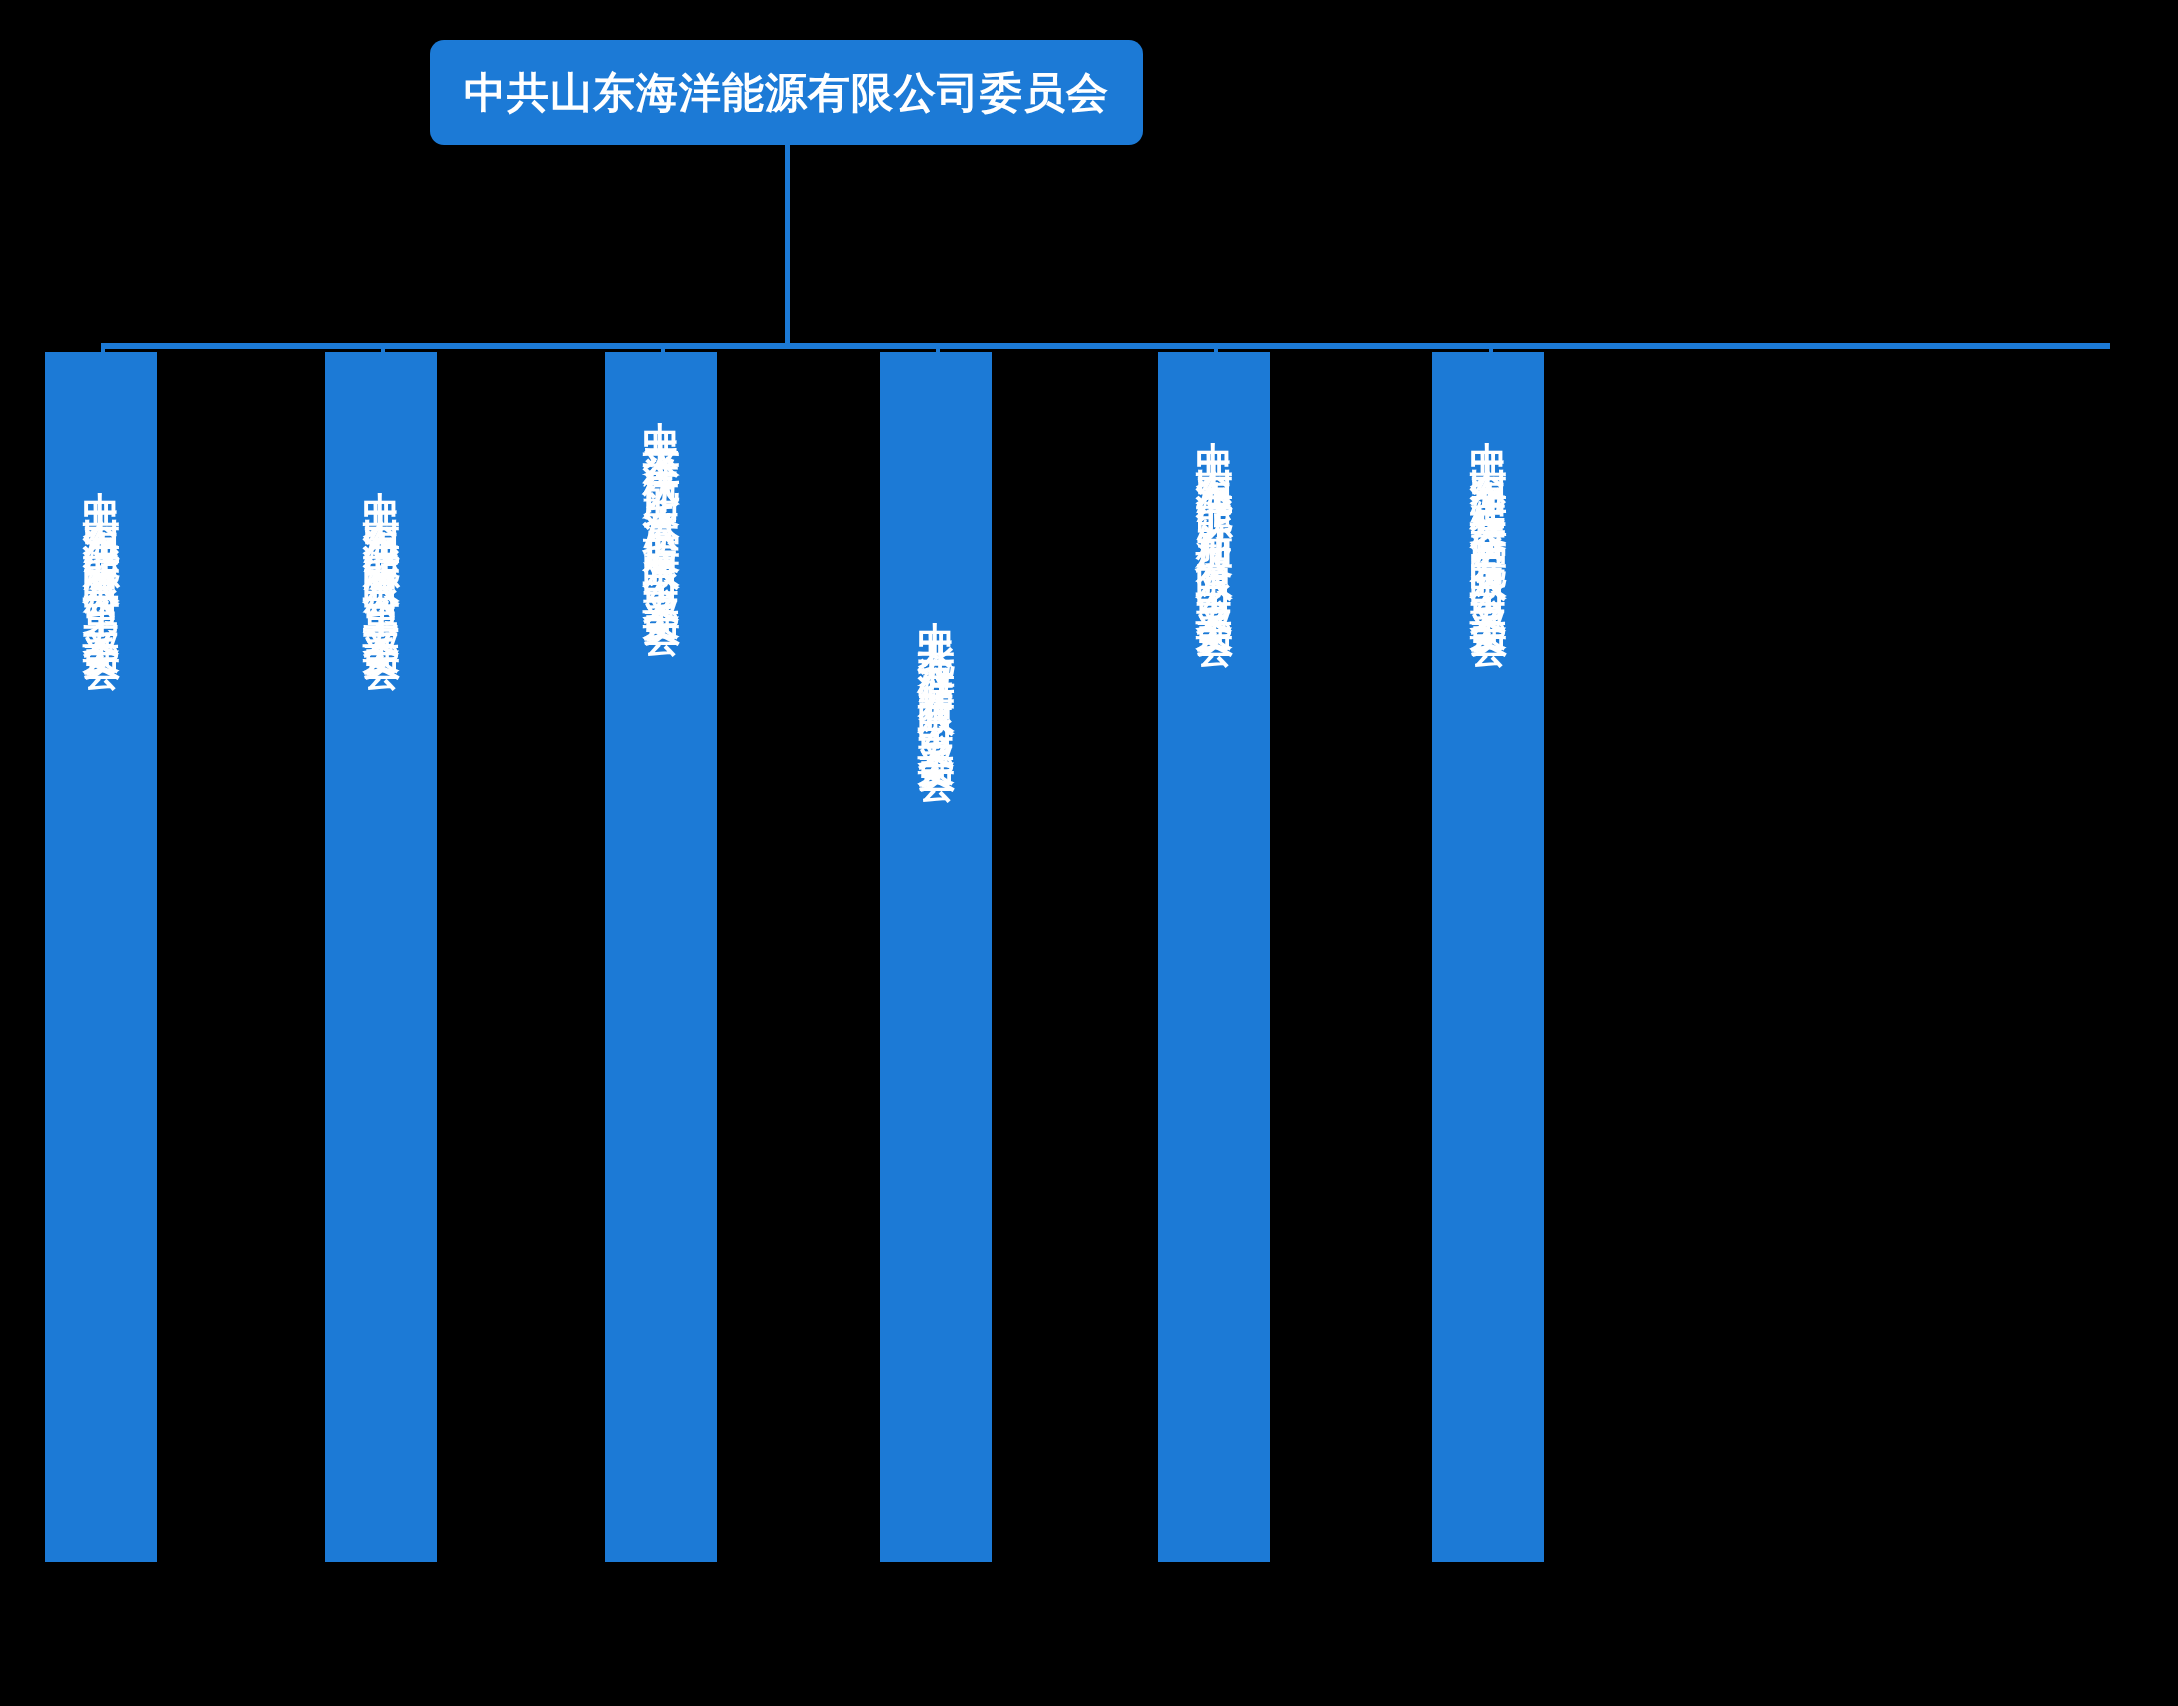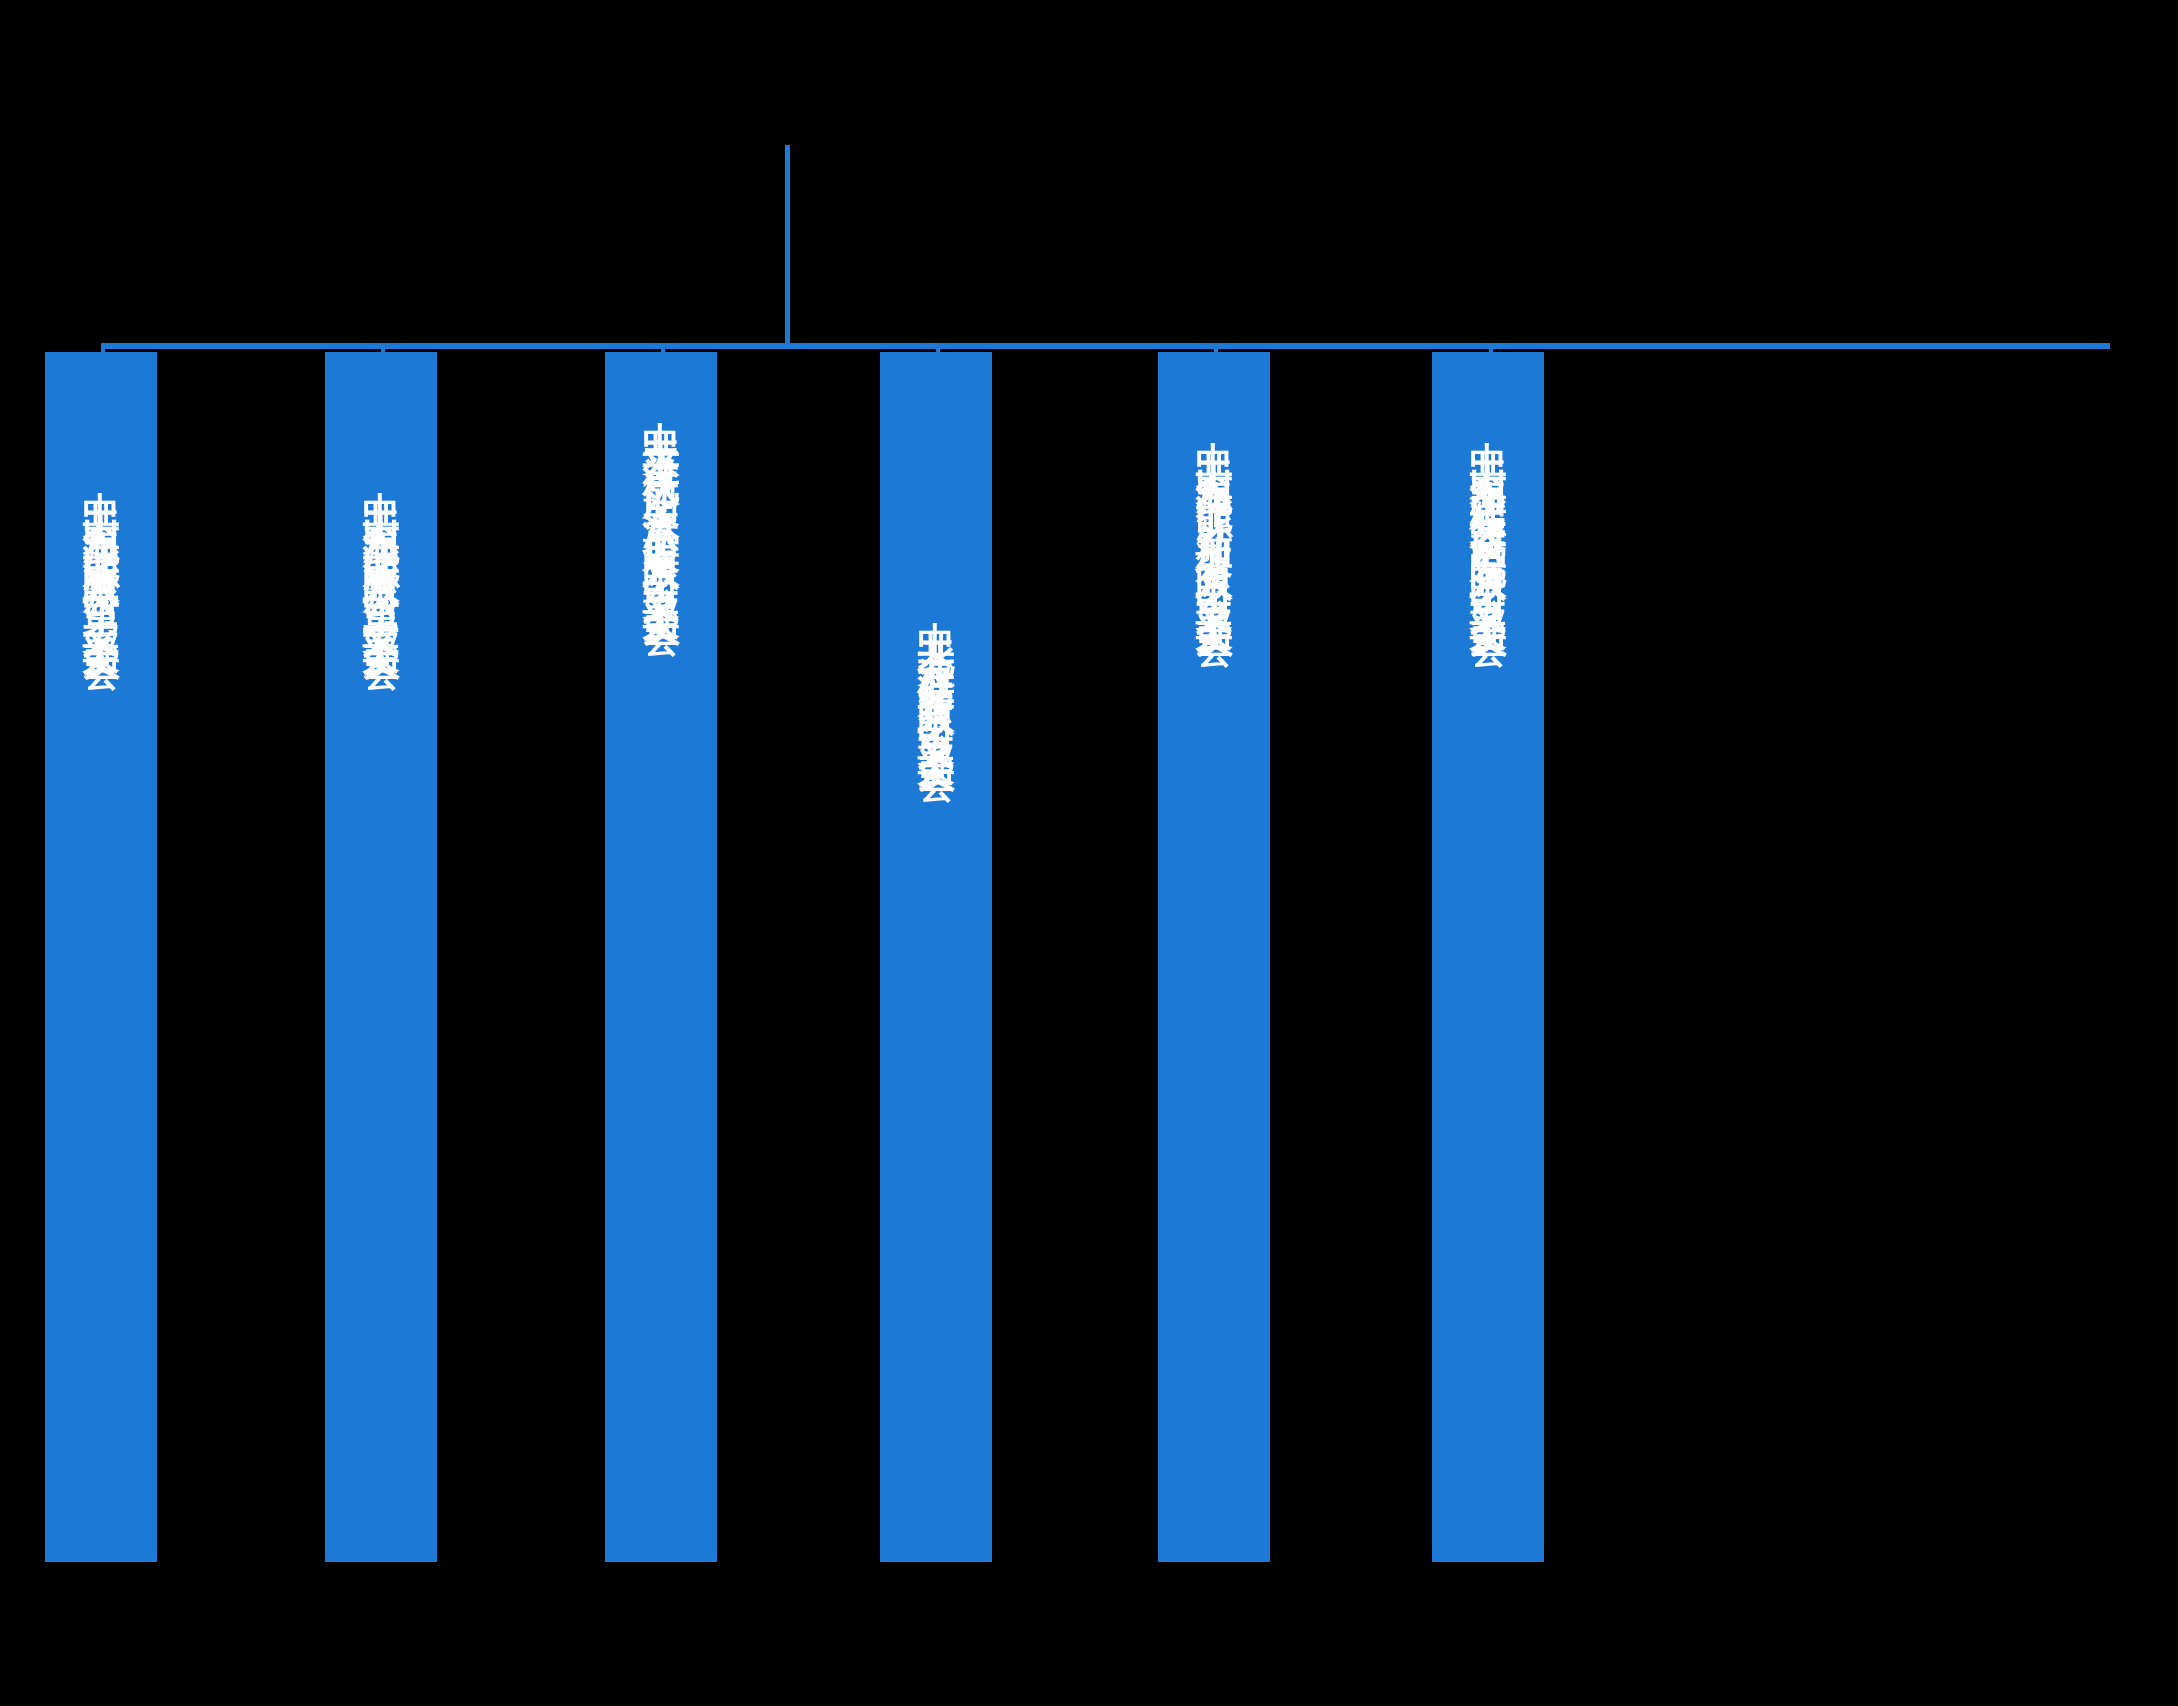--- a/index.html
+++ b/index.html
@@ -85,20 +85,23 @@
     letter-spacing: 9px;
     white-space: nowrap;
     display: block;
   }
 </style>
 </head>
 <body>
 
 <div id="canvas">
 
+  <div class="root-node">
+    <span class="root-title">中共山东海洋能源有限公司委员会</span>
+  </div>
 
   <div class="conn conn-v-root"></div>
 
   <div class="conn conn-h-bus"></div>
 
   <div class="conn conn-v-child" style="left: 101px; height: 9px; top: 343px;"></div>
   <div class="conn conn-v-child" style="left: 381px; height: 9px; top: 343px;"></div>
   <div class="conn conn-v-child" style="left: 661px; height: 9px; top: 343px;"></div>
   <div class="conn conn-v-child" style="left: 936px; height: 9px; top: 343px;"></div>
   <div class="conn conn-v-child" style="left: 1214px; height: 9px; top: 343px;"></div>

